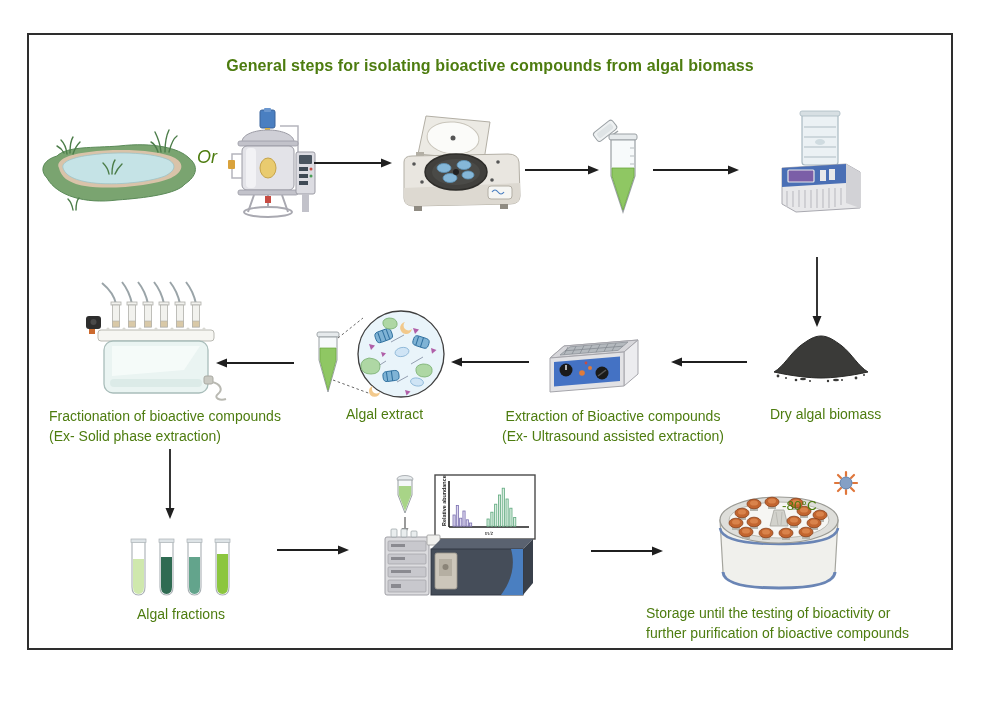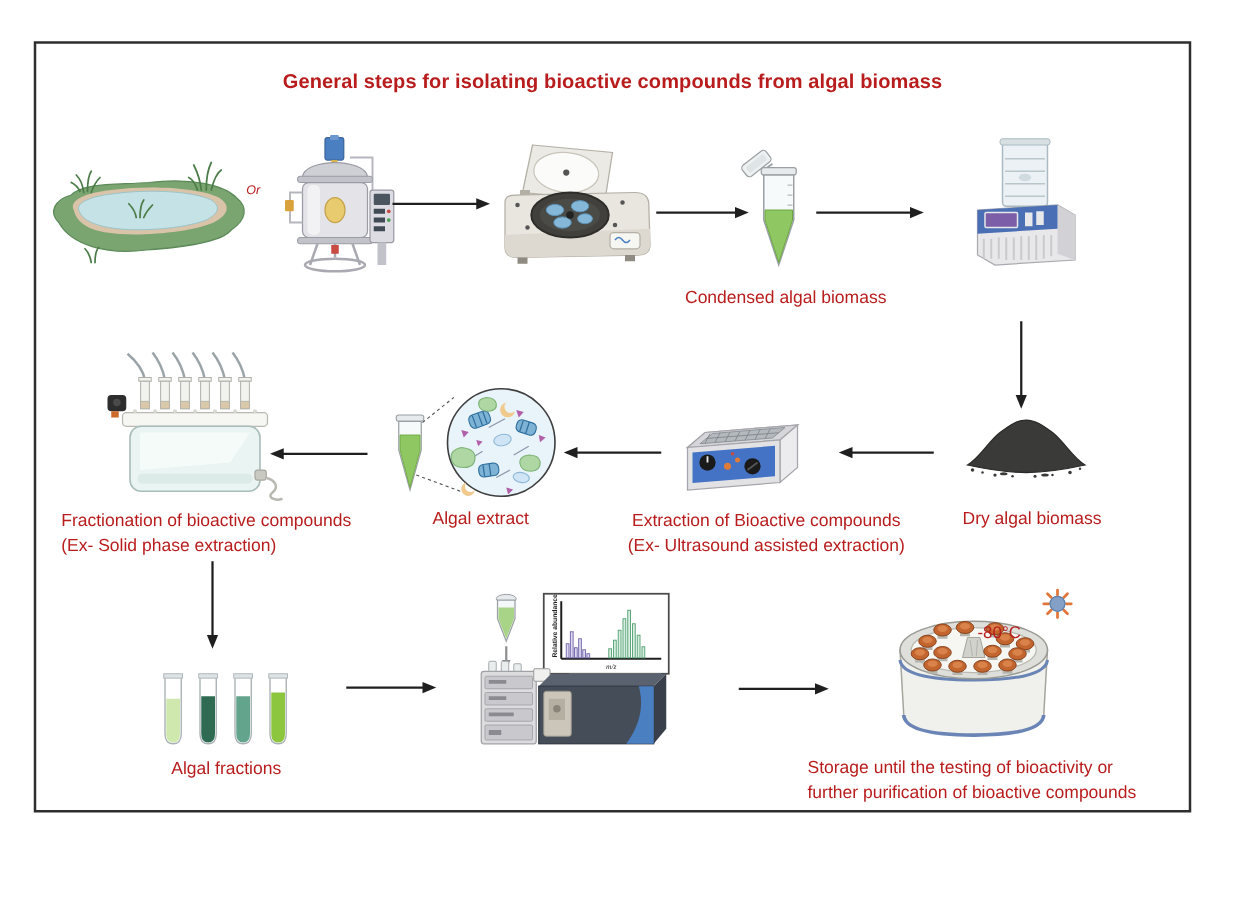--- a/index.html
+++ b/index.html
@@ -1,24 +1,24 @@
 <!DOCTYPE html>
 <html><head>
 <meta charset="utf-8">
 <style>
   html,body{margin:0;padding:0;background:#fff;}
   .stage{position:relative;width:1000px;height:727px;background:#ffffff;overflow:hidden;
-         font-family:"Liberation Sans",sans-serif;color:#b91c1c;}
+         font-family:"Liberation Sans",sans-serif;color:#4d7c0f;}
   .frame{position:absolute;left:27px;top:33px;width:922px;height:613px;border:2px solid #2e2e2e;background:#fff;}
   .title{position:absolute;left:27px;top:57px;width:926px;text-align:center;
          font-weight:bold;font-size:16px;letter-spacing:.1px;}
   .lbl{position:absolute;font-size:14px;line-height:1.45;white-space:pre-line;}
   .ctr{text-align:center;}
   .fig{position:absolute;}
-  .or{position:absolute;font-size:10px;font-style:italic;}
+  .or{position:absolute;font-size:18px;font-style:italic;}
   .temp{position:absolute;font-size:13.5px;margin-top:24px;}
   svg{display:block;}
 </style>
 </head>
 <body>
 
 <div class="stage">
   <div class="frame"></div>
 
   <div class="title">General steps for isolating bioactive compounds from algal biomass</div>
@@ -153,21 +153,20 @@
       <line x1="63" y1="78" x2="63" y2="97"></line>
         <line x1="69" y1="78" x2="69" y2="95"></line>
     </g>
   </svg>
 
   <svg class="fig" style="left:810px;top:256px" width="14" height="72" viewBox="0 0 14 72">
     <line x1="7" y1="1" x2="7" y2="61" stroke="#1f1f1f" stroke-width="1.8"></line>
     <polygon points="2.5,60 11.5,60 7,71" fill="#1f1f1f"></polygon>
   </svg>
 
-  <div class="lbl" style="left:548px;top:227px">Condensed algal biomass</div>
 
   <svg class="fig" style="left:770px;top:328px" width="102" height="58" viewBox="0 0 102 58">
     <path d="M4,44 C14,38 20,26 30,18 C38,12 44,8 51,8 C58,8 64,12 72,18 C82,26 88,38 98,44 C80,48 62,50 51,50 C40,50 22,48 4,44 Z" fill="#3a3a38" stroke="#2a2a28" stroke-width="1"></path>
     <g fill="#3a3a38">
       <circle cx="8" cy="48" r="1.4"></circle>
         <circle cx="16" cy="50" r="1"></circle>
         <circle cx="26" cy="52" r="1.3"></circle>
       <circle cx="40" cy="53" r="1"></circle>
         <circle cx="58" cy="53" r="1.2"></circle>
         <circle cx="72" cy="52" r="1"></circle>

